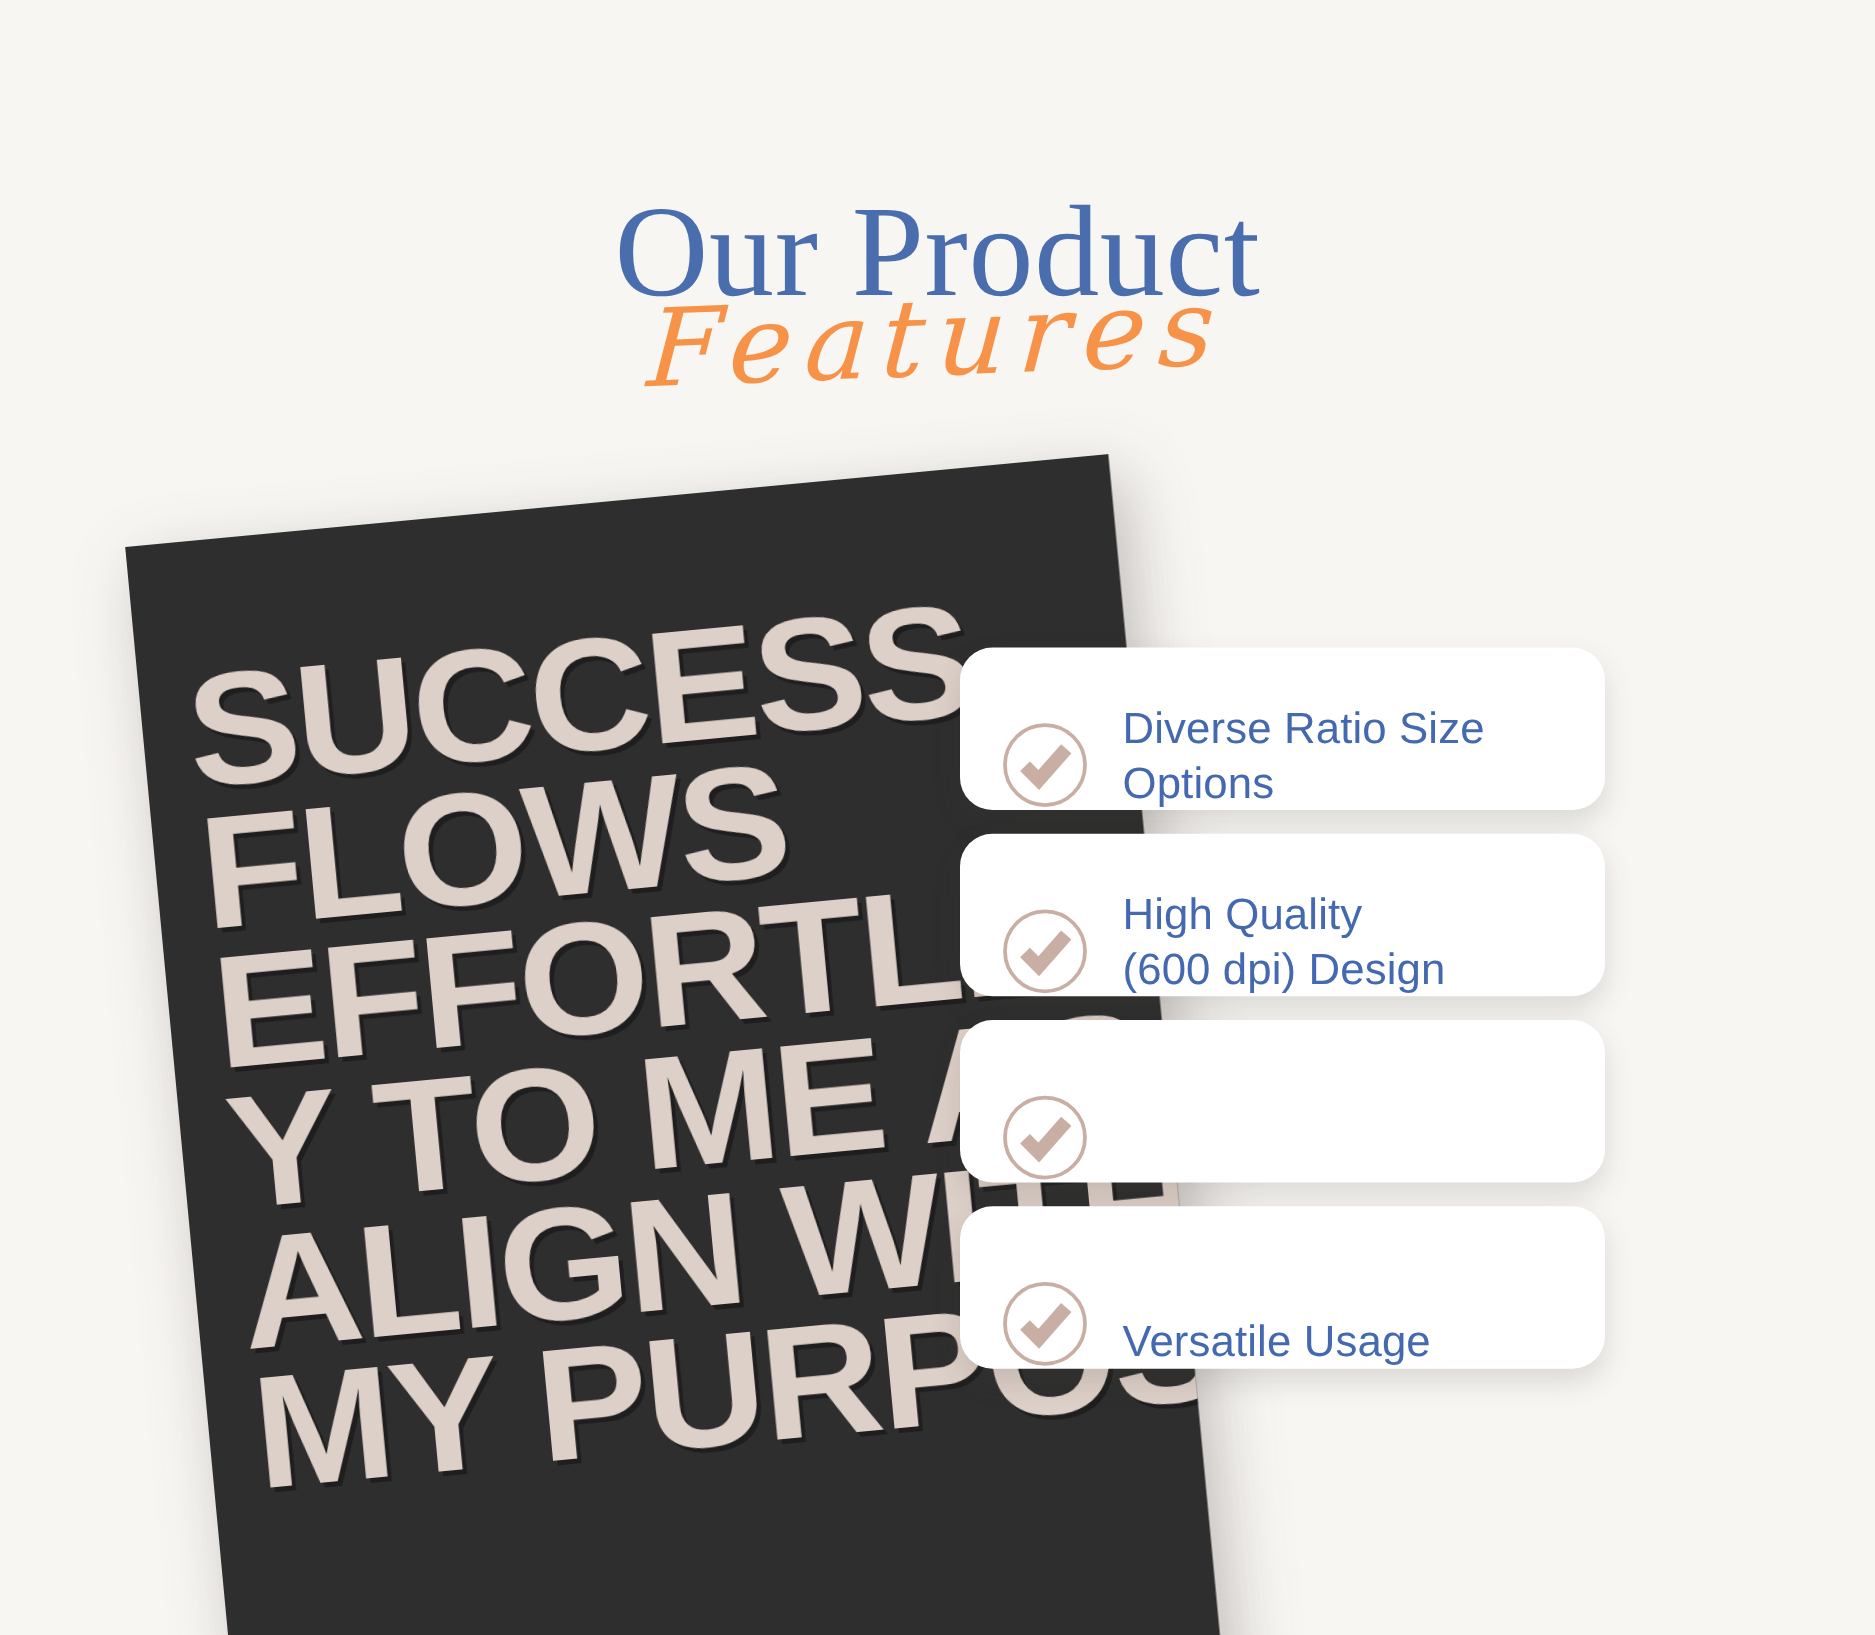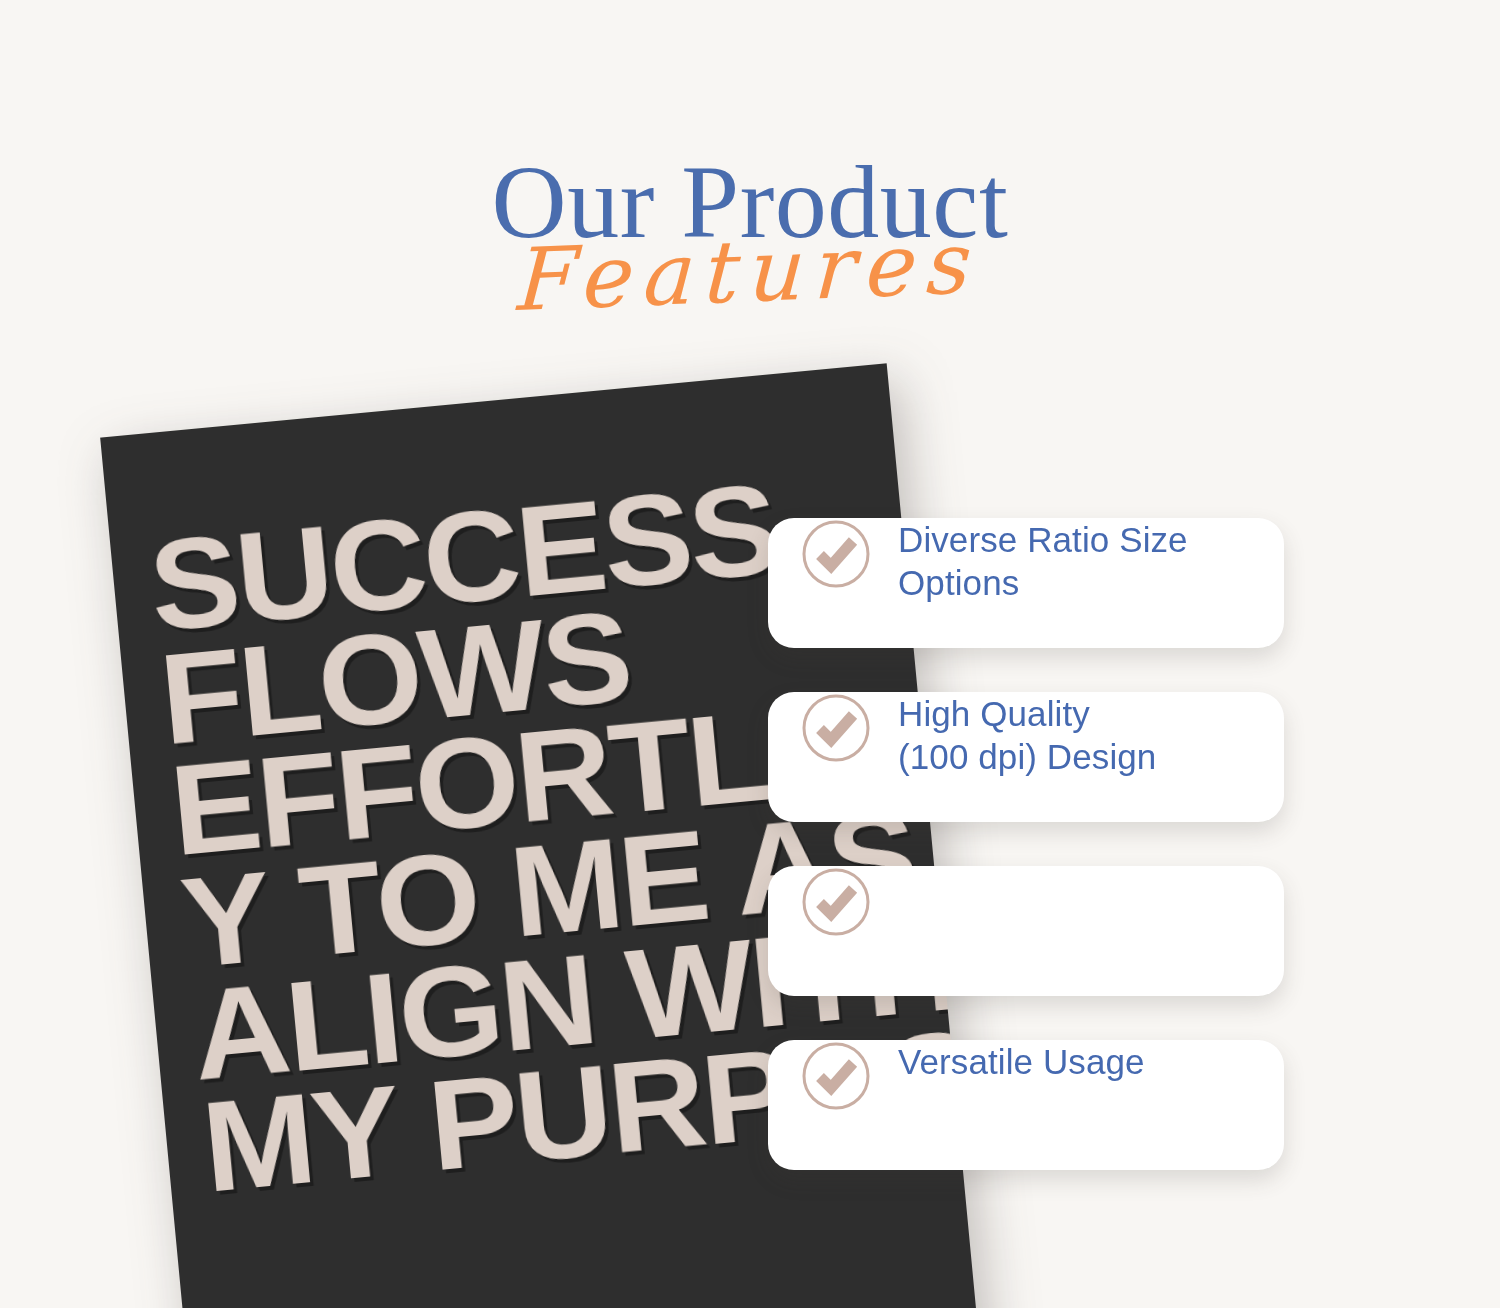--- a/index.html
+++ b/index.html
@@ -98,24 +98,24 @@
     left: 768px;
     top: 518px;
     width: 516px;
   }
   .card {
     position: relative;
     background: #FFFFFF;
     border-radius: 26px;
     box-shadow: 0 10px 22px rgba(70,60,55,0.16);
     display: flex;
-    align-items: flex-start;
+    align-items: flex-end;
     box-sizing: border-box;
     padding: 0 26px 0 32px;
-    margin-bottom: 44px;
+    margin-bottom: 19px;
     min-height: 130px;
   }
   .card .check-icon {
     flex: 0 0 auto;
     width: 72px;
     height: 72px;
     margin-right: 26px;
     display: block;
   }
   .card-label {
@@ -154,21 +154,21 @@
       <div class="card-label">Diverse Ratio Size
 Options</div>
     </div>
 
     <div class="card">
       <svg class="check-icon" viewBox="0 0 72 72">
         <circle cx="36" cy="36" r="32" fill="none" stroke="#C9AEA3" stroke-width="3"></circle>
         <path d="M20 37 L31 48 L53 23" fill="none" stroke="#C9AEA3" stroke-width="11" stroke-linecap="butt" stroke-linejoin="miter"></path>
       </svg>
       <div class="card-label">High Quality
-(100 dpi) Design</div>
+(600 dpi) Design</div>
     </div>
 
     <div class="card">
       <svg class="check-icon" viewBox="0 0 72 72">
         <circle cx="36" cy="36" r="32" fill="none" stroke="#C9AEA3" stroke-width="3"></circle>
         <path d="M20 37 L31 48 L53 23" fill="none" stroke="#C9AEA3" stroke-width="11" stroke-linecap="butt" stroke-linejoin="miter"></path>
       </svg>
     </div>
 
     <div class="card">

